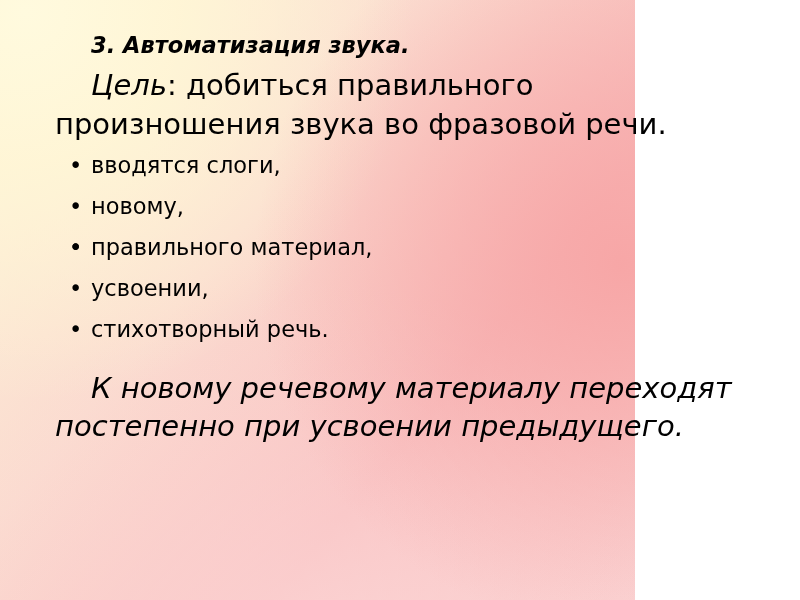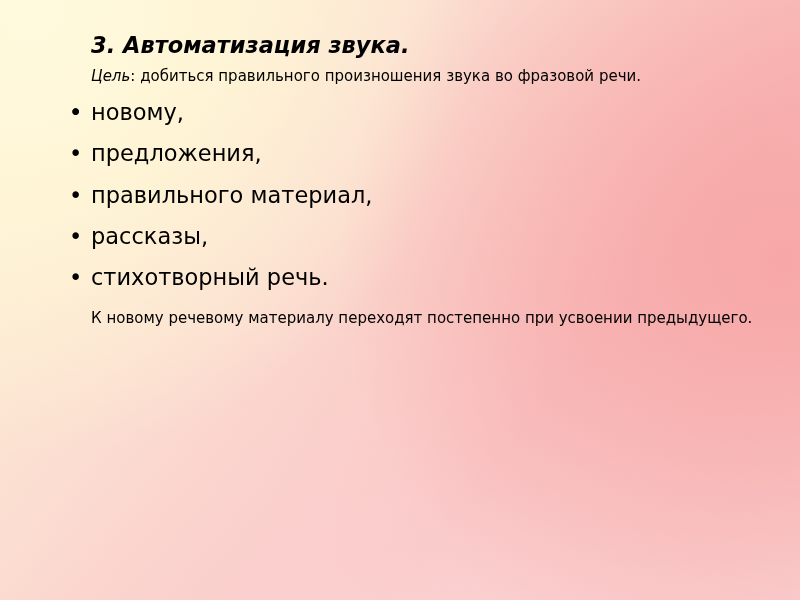--- a/index.html
+++ b/index.html
@@ -7,39 +7,39 @@
     padding: 0;
   }
   body {
     width: 800px;
     height: 600px;
     overflow: hidden;
     font-family: "DejaVu Sans", sans-serif;
   }
   .slide {
     position: relative;
-    width: 800px;
+    width: 635px;
     height: 600px;
     box-sizing: border-box;
     
     background:
       radial-gradient(circle at 98% 44%, rgba(247,165,165,0.95) 0%, rgba(247,165,165,0.55) 22%, rgba(247,165,165,0.0) 52%),
       radial-gradient(circle at 4% 2%, rgba(255,250,222,1) 0%, rgba(255,247,214,0.85) 18%, rgba(255,240,205,0.0) 46%),
       radial-gradient(circle at 50% 118%, rgba(252,214,214,0.9) 0%, rgba(252,214,214,0.0) 55%),
       linear-gradient(130deg, #fdf4d8 0%, #fbdcd0 38%, #f8bdbd 68%, #fad3d3 100%);
   }
   .content {
     position: absolute;
     left: 55px;
     top: 30px;
     width: 700px;
   }
   .line {
     color: #000000;
-    font-size: 15px;
+    font-size: 29px;
     line-height: 1.34;
     margin: 0 0 2px 0;
   }
   .heading {
     font-weight: bold;
     font-style: italic;
     text-indent: 36px;
     font-size: 22.5px;
     margin-bottom: 6px;
   }
@@ -64,39 +64,40 @@
     color: #000;
   }
   .bullets li .dot {
     position: absolute;
     left: 14px;
     top: 0;
     font-size: 22.5px;
     line-height: 1.34;
   }
   .closing {
-    margin-top: 16px;
+    margin-top: 24px;
+    font-style: italic;
   }
 </style>
 </head>
 <body>
 
 <div class="slide">
   <div class="content">
 
     <p class="line heading">3. Автоматизация звука.</p>
 
     <p class="line para"><span class="goal">Цель</span><span>: добиться правильного произношения звука во фразовой речи.</span></p>
 
 
     <ul class="bullets">
+      <li><span class="dot">•</span><span>вводятся слоги,</span></li>
+      <li><span class="dot">•</span><span>новому,</span></li>
       <li><span class="dot">•</span></li>
-      <li><span class="dot">•</span><span>новому,</span></li>
-      <li><span class="dot">•</span><span>предложения,</span></li>
       <li><span class="dot">•</span><span>правильного материал,</span></li>
-      <li><span class="dot">•</span><span>рассказы,</span></li>
+      <li><span class="dot">•</span><span>усвоении,</span></li>
       <li><span class="dot">•</span><span>стихотворный речь.</span></li>
     </ul>
 
     <p class="line para closing">К новому речевому материалу переходят постепенно при усвоении предыдущего.</p>
 
   </div>
 </div>
 
 </body></html>

